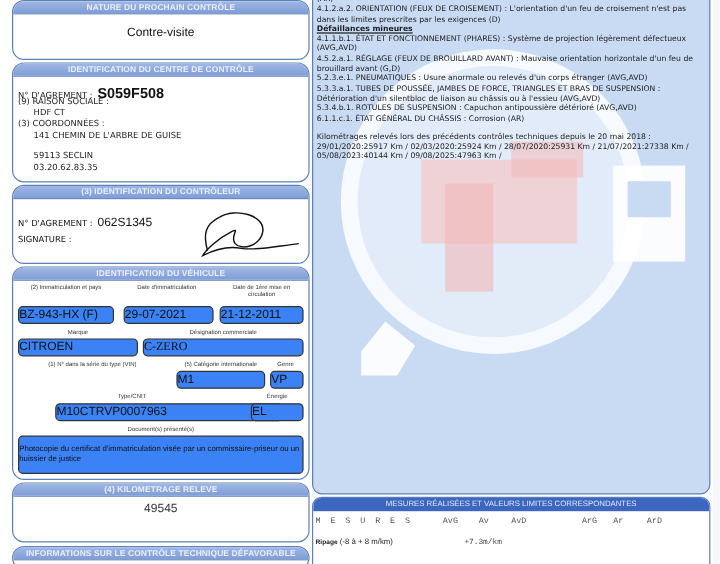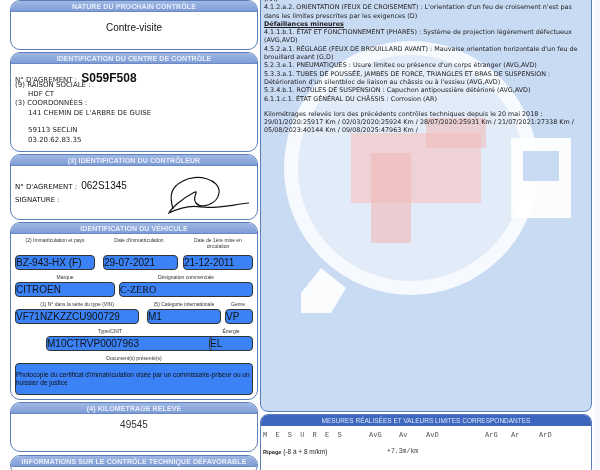--- a/index.html
+++ b/index.html
@@ -121,21 +121,20 @@
   <div class="vbox" style="left:172px;top:32px;width:70px;height:15px;line-height:13px;">21-12-2011</div>
 
   <div class="vlbl" style="left:4px;top:51px;width:100px;">Marque</div>
   <div class="vlbl" style="left:108px;top:51px;width:134px;">Désignation commerciale</div>
   <div class="vbox" style="left:4px;top:59px;width:100px;height:15px;line-height:13px;">CITROEN</div>
   <div class="vbox" style="left:108px;top:59px;width:134px;height:15px;line-height:13px;font-family:Liberation Serif, serif;">C-ZERO</div>
 
   <div class="vlbl" style="left:4px;top:78px;width:124px;">(1) N° dans la série du type (VIN)</div>
   <div class="vlbl" style="left:136px;top:78px;width:74px;">(5) Catégorie internationale</div>
   <div class="vlbl" style="left:212px;top:78px;width:30px;">Genre</div>
-  <div class="vbox" style="left:4px;top:86px;width:124px;height:15px;line-height:13px;">VF71NZKZZCU900729</div>
   <div class="vbox" style="left:136px;top:86px;width:74px;height:15px;line-height:13px;">M1</div>
   <div class="vbox" style="left:214px;top:86px;width:28px;height:15px;line-height:13px;">VP</div>
 
   <div class="vlbl" style="left:4px;top:105px;width:190px;">Type/CNIT</div>
   <div class="vlbl" style="left:198px;top:105px;width:44px;">Énergie</div>
   <div class="vbox" style="left:4px;top:113px;width:190px;height:15px;line-height:13px;margin-left:31px;">M10CTRVP0007963</div>
   <div class="vbox" style="left:198px;top:113px;width:44px;height:15px;line-height:13px;">EL</div>
 
   <div class="vlbl" style="left:4px;top:132px;width:238px;">Document(s) présenté(s)</div>
   <div class="vbox vdoc" style="left:4px;top:140px;width:238px;height:32px;">Photocopie du certificat d'immatriculation visée par un commissaire-priseur ou un huissier de justice</div>
@@ -159,21 +158,21 @@
     <rect x="250" y="145" width="60" height="80" fill="#ffffff" opacity="0.9"></rect>
     <rect x="262" y="158" width="36" height="30" fill="#c9daf3"></rect>
     <polygon points="40,300 60,275 85,295 70,320 40,320" fill="#ffffff" opacity="0.9"></polygon>
   </svg>
   <div class="r-text">
     <div>(AR)</div>
     <div>4.1.2.a.2. ORIENTATION (FEUX DE CROISEMENT) : L'orientation d'un feu de croisement n'est pas dans les limites prescrites par les exigences (D)</div>
     <div class="sub">Défaillances mineures</div>
     <div>4.1.1.b.1. ÉTAT ET FONCTIONNEMENT (PHARES) : Système de projection légèrement défectueux (AVG,AVD)</div>
     <div>4.5.2.a.1. RÉGLAGE (FEUX DE BROUILLARD AVANT) : Mauvaise orientation horizontale d'un feu de brouillard avant (G,D)</div>
-    <div>5.2.3.e.1. PNEUMATIQUES : Usure limites ou présence d'un corps étranger (AVG,AVD)</div>
+    <div>5.2.3.e.1. PNEUMATIQUES : Usure anormale ou relevés d'un corps étranger (AVG,AVD)</div>
     <div>5.3.3.a.1. TUBES DE POUSSÉE, JAMBES DE FORCE, TRIANGLES ET BRAS DE SUSPENSION : Détérioration d'un silentbloc de liaison au châssis ou à l'essieu (AVG,AVD)</div>
     <div>5.3.4.b.1. ROTULES DE SUSPENSION : Capuchon antipoussière détérioré (AVG,AVD)</div>
     <div>6.1.1.c.1. ÉTAT GÉNÉRAL DU CHÂSSIS : Corrosion (AR)</div>
     <div class="km">Kilométrages relevés lors des précédents contrôles techniques depuis le 20 mai 2018 :</div>
     <div>29/01/2020:25917 Km / 02/03/2020:25924 Km / 28/07/2020:25931 Km / 21/07/2021:27338 Km / 05/08/2023:40144 Km / 09/08/2025:47963 Km /</div>
   </div>
 </div>
 
 <div class="r-mes">
   <div class="panel-head2">MESURES RÉALISÉES ET VALEURS LIMITES CORRESPONDANTES</div>

